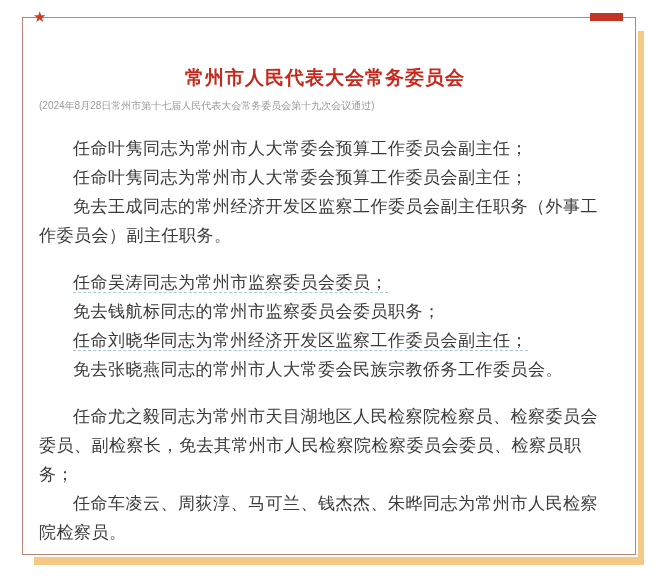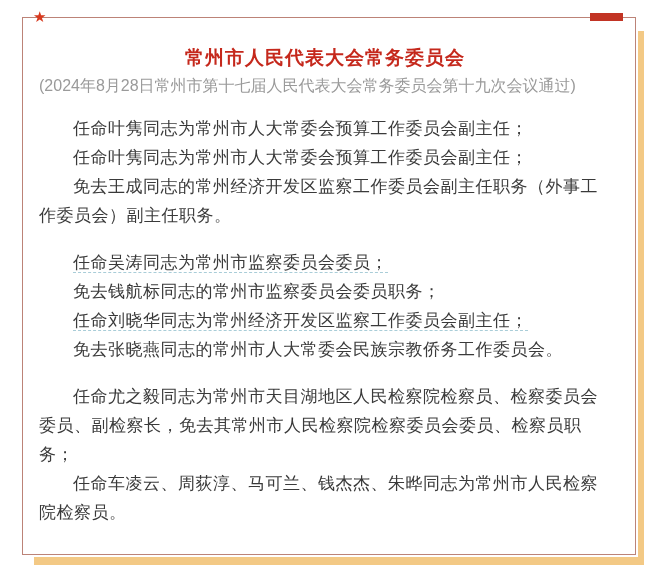--- a/index.html
+++ b/index.html
@@ -55,25 +55,26 @@
   .header {
     padding: 25px 24px 0 16px;
   }
   .title {
     text-align: center;
     color: var(--accent-red, #c5281c);
     font-size: 19px;
     font-weight: 700;
     line-height: 29px;
     letter-spacing: 1px;
+    margin-top: 20px;
   }
   .subtitle {
     text-align: left;
     color: #9a9a9a;
-    font-size: 16px;
+    font-size: 10px;
     line-height: 22px;
     padding-top: 3px;
   }
   .doc-body {
     padding: 17px 24px 0 16px;
     color: #3a3a3a;
     font-size: 17px;
     line-height: 29px;
     letter-spacing: 0.5px;
   }

